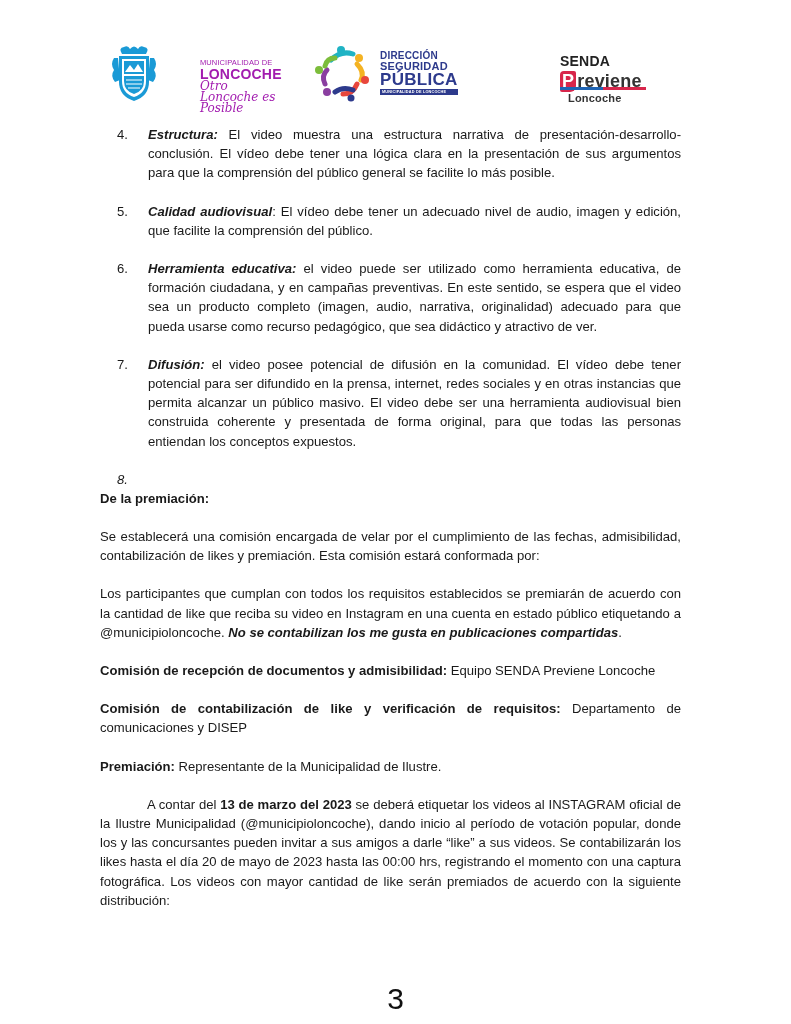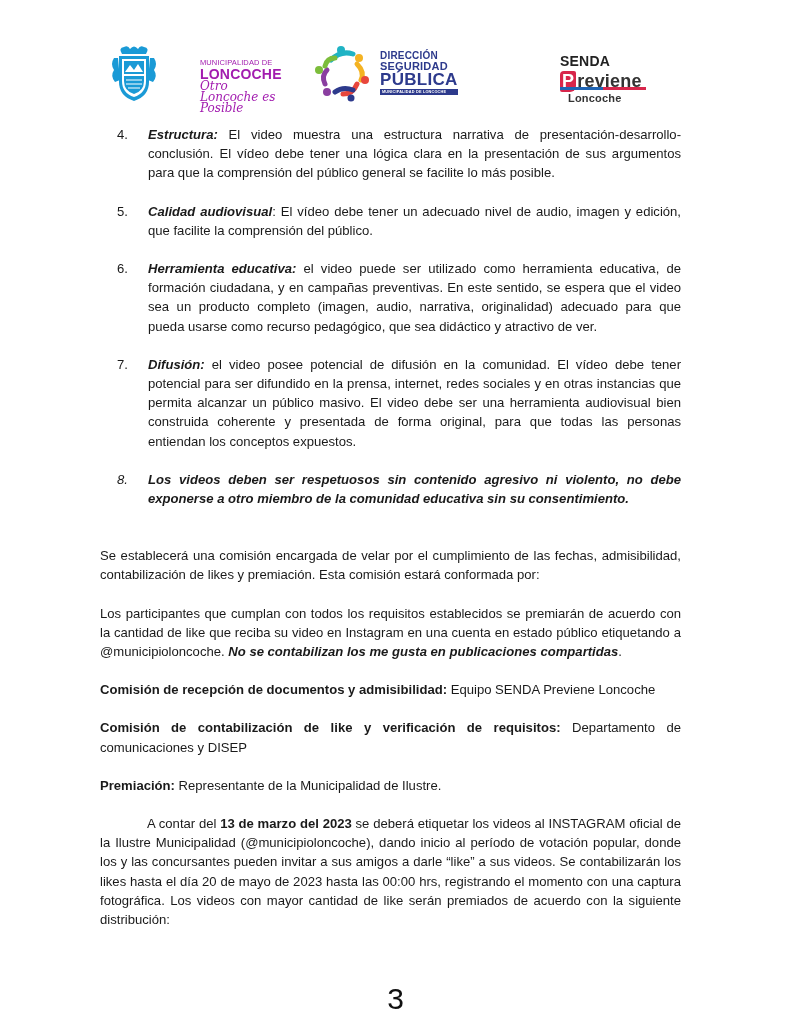--- a/index.html
+++ b/index.html
@@ -118,24 +118,25 @@
       <span class="bi">Herramienta educativa:</span><span> el video puede ser utilizado como herramienta educativa, de formación ciudadana, y en campañas preventivas. En este sentido, se espera que el video sea un producto completo (imagen, audio, narrativa, originalidad) adecuado para que pueda usarse como recurso pedagógico, que sea didáctico y atractivo de ver.</span>
     </div>
 
     <div class="list-item">
       <span class="list-num">7.</span>
       <span class="bi">Difusión:</span><span> el video posee potencial de difusión en la comunidad. El vídeo debe tener potencial para ser difundido en la prensa, internet, redes sociales y en otras instancias que permita alcanzar un público masivo. El video debe ser una herramienta audiovisual bien construida coherente y presentada de forma original, para que todas las personas entiendan los conceptos expuestos.</span>
     </div>
 
     <div class="list-item" style="margin-bottom: 38px;">
       <span class="list-num i8">8.</span>
-      <span class="bi">Los videos deben ser respetuosos sin contenido agresivo ni violento, no debe exponerse a otro miembro de la comunidad educativa sin su consentimiento.</span><span></span>
+      <span></span>
     </div>
 
     <div style="margin-left: -10px; width: 581px;">
+      <p class="para b">De la premiación:</p>
 
       <p class="para">Se establecerá una comisión encargada de velar por el cumplimiento de las fechas, admisibilidad, contabilización de likes y premiación. Esta comisión estará conformada por:</p>
 
       <p class="para"><span>Los participantes que cumplan con todos los requisitos establecidos se premiarán de acuerdo con la cantidad de like que reciba su video en Instagram en una cuenta en estado público etiquetando a @municipioloncoche. </span><span class="bi">No se contabilizan los me gusta en publicaciones compartidas</span><span>.</span></p>
 
       <p class="para"><span class="b">Comisión de recepción de documentos y admisibilidad:</span><span> Equipo SENDA Previene Loncoche</span></p>
 
       <p class="para"><span class="b">Comisión de contabilización de like y verificación de requisitos:</span><span> Departamento de comunicaciones y DISEP</span></p>
 
       <p class="para"><span class="b">Premiación:</span><span> Representante de la Municipalidad de Ilustre.</span></p>

